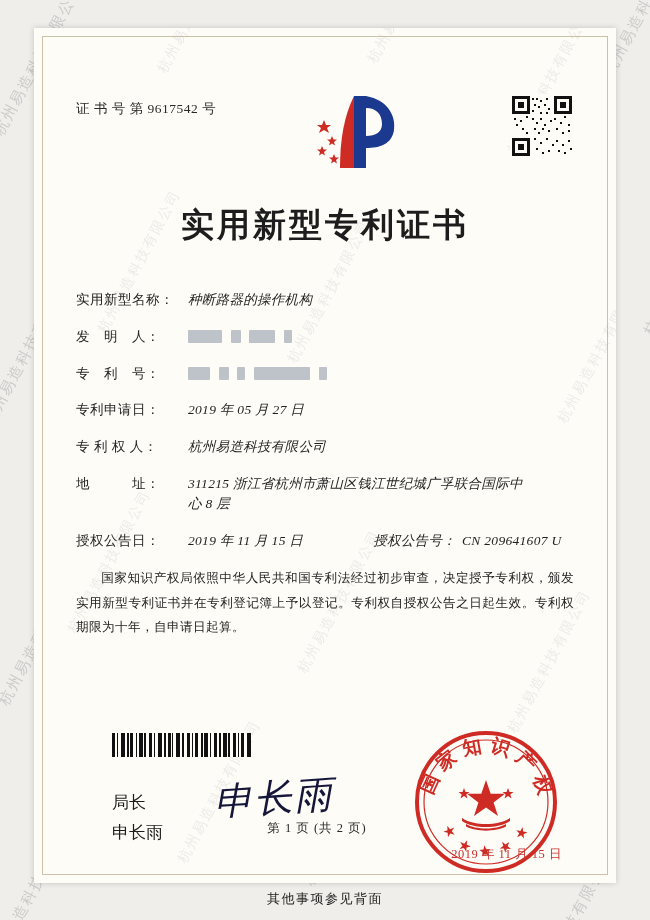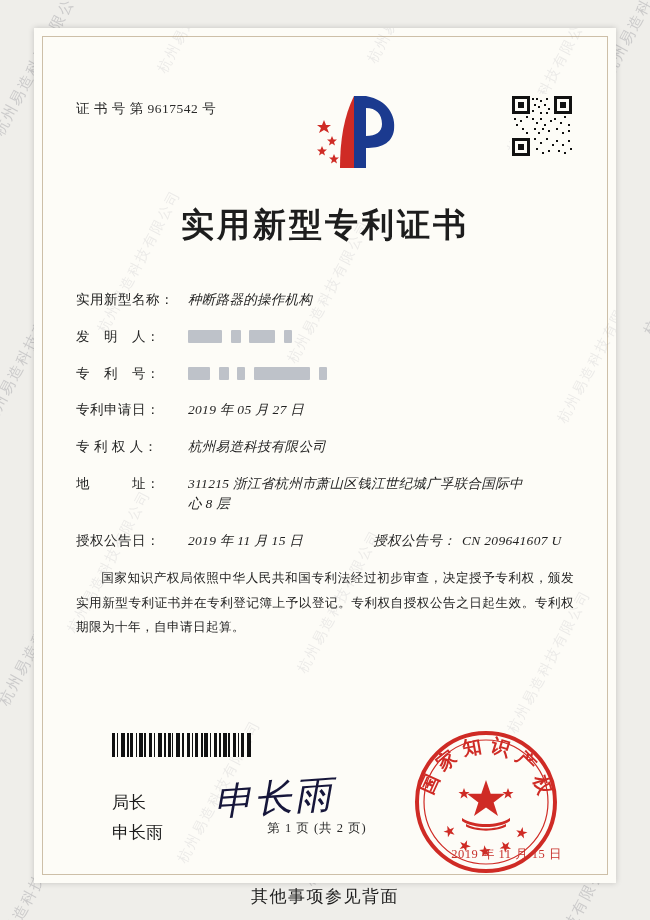--- a/index.html
+++ b/index.html
@@ -171,21 +171,21 @@
 
   .page-num {
     position: absolute; left: 0; right: 16px; bottom: 46px;
     text-align: center;
     font-size: 12.5px; color: #2a2a2a; letter-spacing: 1px; margin-top: 16px;
   }
 
   .footer-note {
     position: absolute; left: 0; right: 0; bottom: 12px;
     text-align: center;
-    font-size: 17px; color: #1d1d1d; letter-spacing: 1.5px;
+    font-size: 13px; color: #1d1d1d; letter-spacing: 1.5px;
     z-index: 2;
   }
 </style>
 </head>
 <body>
 
 <div class="watermarks">
   <div class="wm" style="left:-10px; top:130px;">杭州易造科技有限公司</div>
   <div class="wm" style="left:-20px; top:420px;">杭州易造科技有限公司</div>
   <div class="wm" style="left:-5px;  top:700px;">杭州易造科技有限公司</div>

